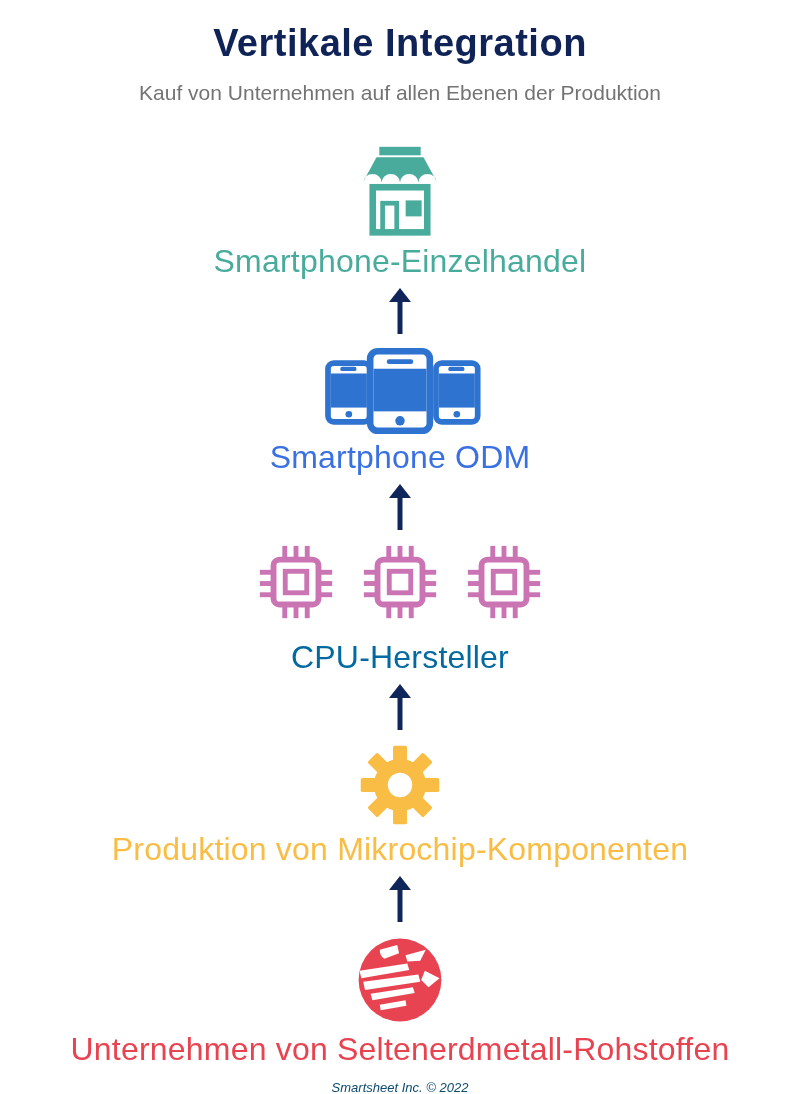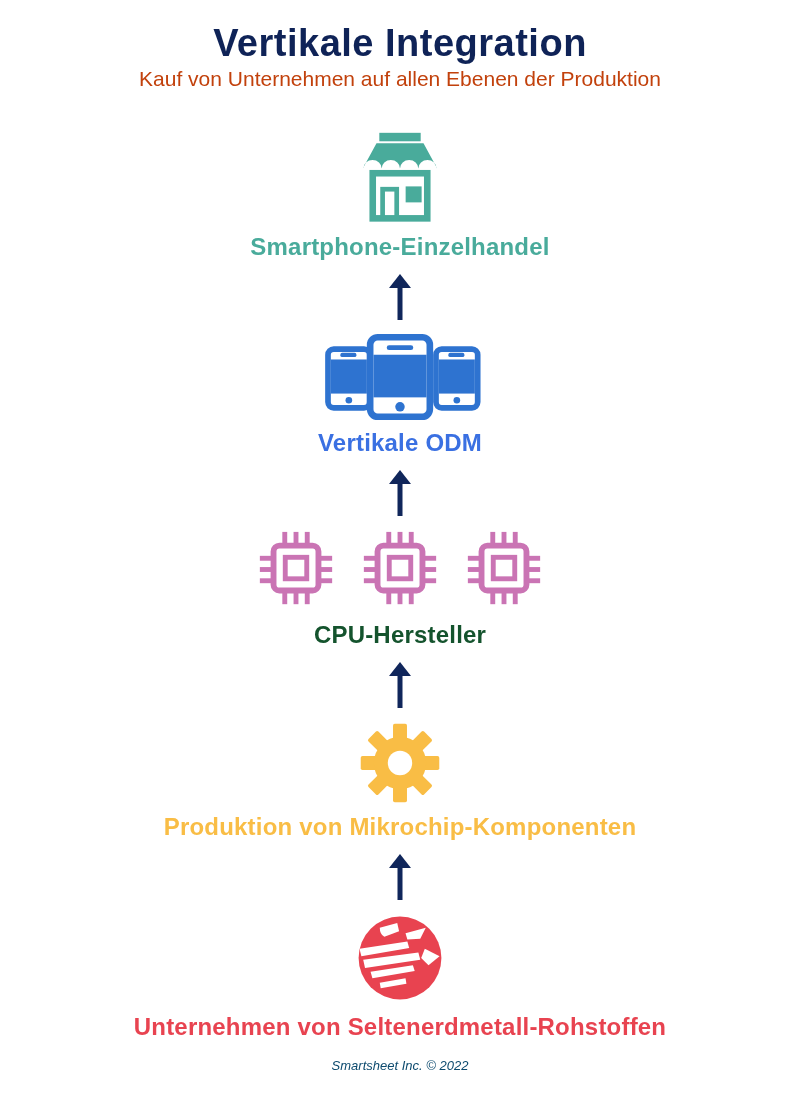--- a/index.html
+++ b/index.html
@@ -22,47 +22,48 @@
   }
   .title {
     font-size: 38px;
     font-weight: 800;
     color: #0f2357;
     letter-spacing: 0.5px;
     line-height: 46px;
     text-align: center;
   }
   .subtitle {
+    margin-top: 14px;
     font-size: 21px;
     font-weight: 500;
-    color: #c2410c;
+    color: #737373;
     line-height: 26px;
     text-align: center;
   }
   .tier {
     display: flex;
     flex-direction: column;
     align-items: center;
   }
   .tier .icon-wrap {
     display: flex;
     align-items: center;
     justify-content: center;
   }
   .tier .label {
-    font-size: 24px;
-    font-weight: 700;
+    font-size: 32px;
+    font-weight: 400;
     line-height: 30px;
     text-align: right;
     letter-spacing: 0.2px;
   }
   .tier-retail     { margin-top: 38px; }
   .tier-retail .label     { color: #49ab9b; margin-top: 8px; }
   .tier-odm .label        { color: #3a70e2; margin-top: 6px; }
-  .tier-cpu .label        { color: #14532d; margin-top: 8px; }
+  .tier-cpu .label        { color: #0369a1; margin-top: 16px; }
   .tier-components .label { color: #f9bd45; margin-top: 6px; }
   .tier-raw .label        { color: #e84350; margin-top: 8px; }
   .arrow {
     margin: 12px 0;
     height: 46px;
     display: flex;
     align-items: center;
     justify-content: center;
   }
   .footer {
@@ -128,21 +129,21 @@
         </g>
 
         <g transform="translate(50,2)">
           <rect x="3.5" y="3.5" width="63" height="84" rx="8" fill="#ffffff" stroke="#2e73d0" stroke-width="7"></rect>
           <rect x="21" y="12" width="28" height="5" rx="2.5" fill="#2e73d0"></rect>
           <rect x="7" y="22" width="56" height="45" fill="#2e73d0"></rect>
           <circle cx="35" cy="77" r="5" fill="#2e73d0"></circle>
         </g>
       </svg>
     </span>
-    <div class="label">Vertikale ODM</div>
+    <div class="label">Smartphone ODM</div>
   </div>
 
   <div class="arrow">
     <svg width="24" height="46" viewBox="0 0 24 46">
       <polygon points="12,0 23,14 1,14" fill="#10265b"></polygon>
       <rect x="9.5" y="12" width="5" height="34" fill="#10265b"></rect>
     </svg>
   </div>
 
   <div class="tier tier-cpu">

